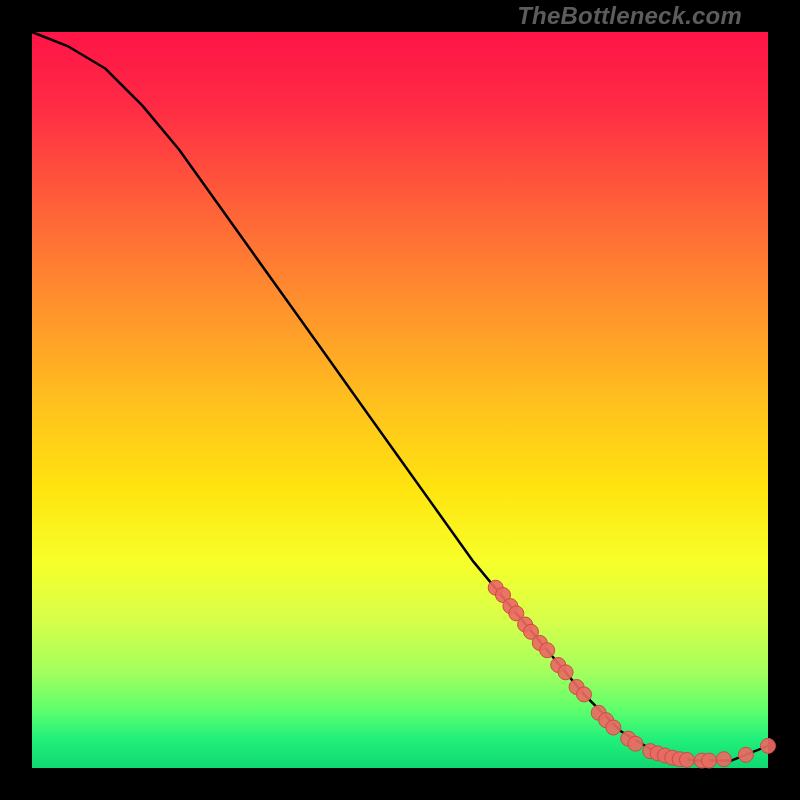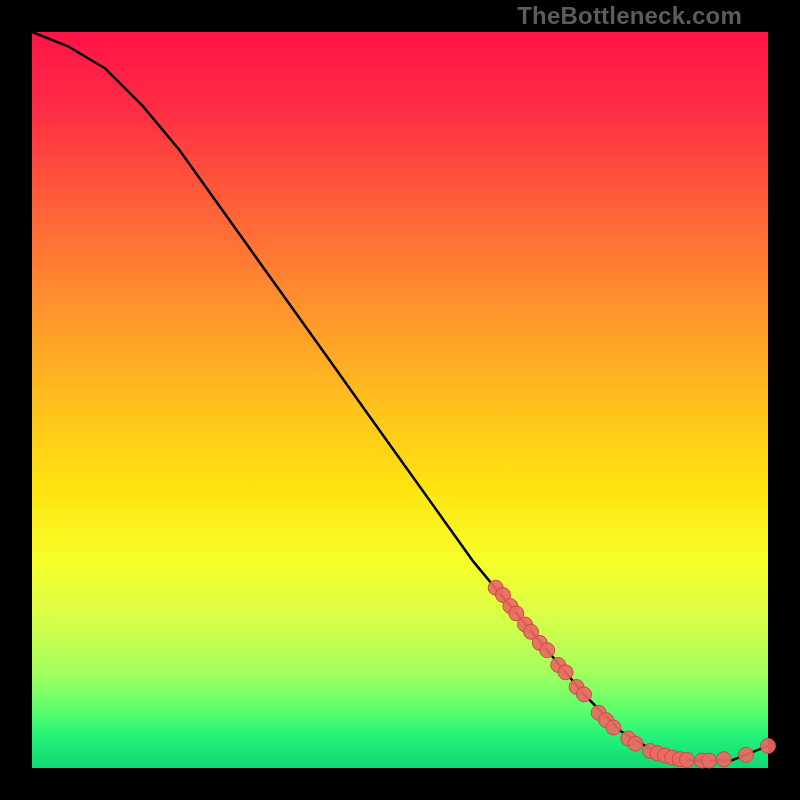--- a/index.html
+++ b/index.html
@@ -7,20 +7,21 @@
     padding: 0;
     width: 800px;
     height: 800px;
     background: #000000;
     overflow: hidden;
   }
   .stage {
     position: relative;
     width: 750px;
     height: 800px;
+    font-style: italic;
   }
   .watermark {
     position: absolute;
     top: 2px;
     right: 8px;
     font-family: Arial, Helvetica, sans-serif;
     font-size: 24px;
     font-weight: 600;
     color: #5c5c5c;
     letter-spacing: 0.2px;

